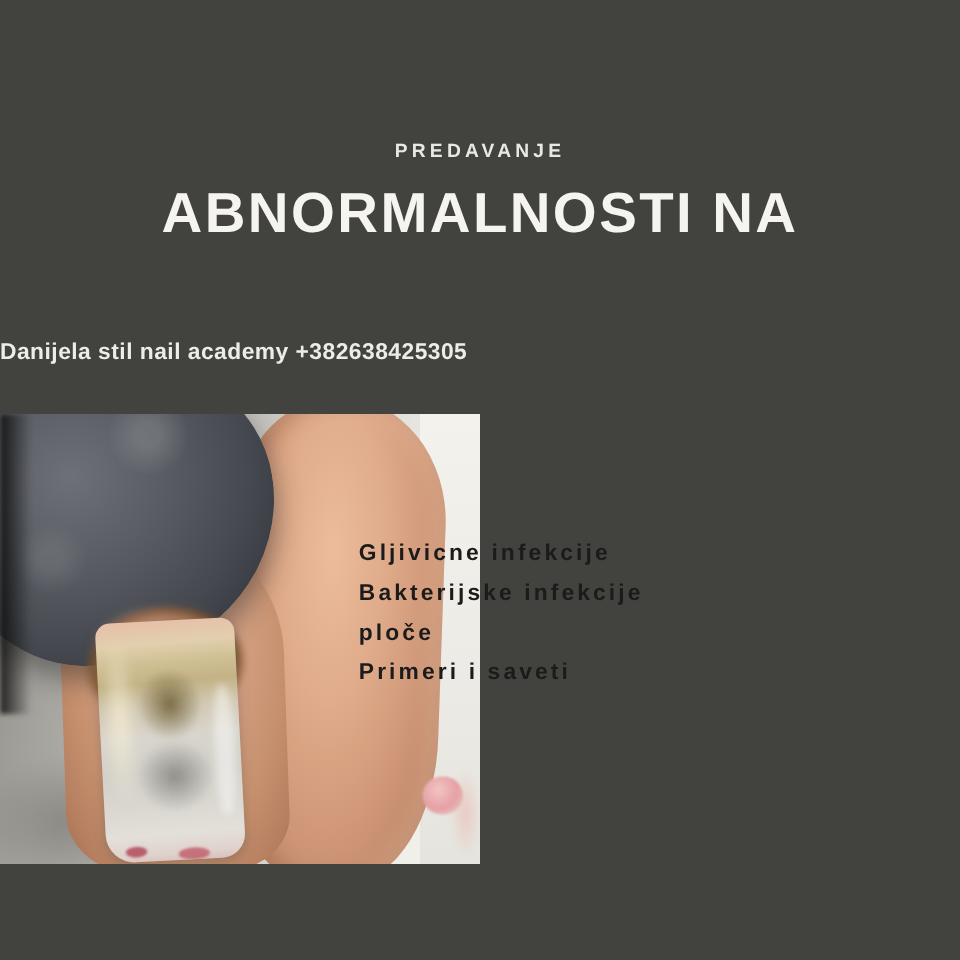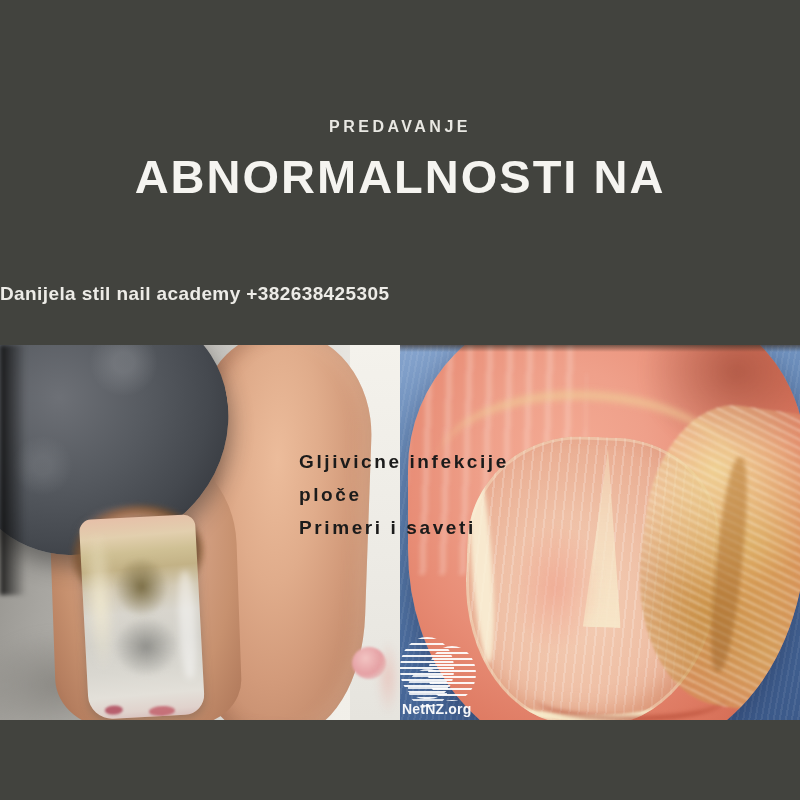--- a/index.html
+++ b/index.html
@@ -171,46 +171,24 @@
         <div class="layer lp-nail-olive"></div>
         <div class="layer lp-nail-grime"></div>
         <div class="layer lp-nail-cream"></div>
         <div class="layer lp-nail-shine"></div>
         <div class="layer lp-redspot1"></div>
         <div class="layer lp-redspot2"></div>
       </div>
       <div class="layer lp-pinkblur"></div>
     </div>
 
-    <div class="photo right">
-      <div class="layer rp-finger">
-        <div class="layer rp-streaks"></div>
-        <div class="layer rp-shadow-tr"></div>
-        <div class="layer rp-cuticle"></div>
-        <div class="layer rp-nail">
-          <div class="layer rp-slit"></div>
-          <div class="layer rp-nail-edge"></div>
-          <div class="layer rp-nail-rim"></div>
-          <div class="layer rp-nail-core"></div>
-        </div>
-        <div class="layer rp-crust"></div>
-        <div class="layer rp-fold"></div>
-        <div class="layer rp-crease"></div>
-      </div>
-      <div class="layer rp-topline"></div>
-      <div class="layer watermark">
-        <div class="wm-lobe a"></div>
-        <div class="wm-lobe b"></div>
-        <div class="wm-lobe c"></div>
-        <div class="wm-text">NetNZ.org</div>
-      </div>
-    </div>
 
     <div class="topics">
       <div class="topic-line">Gljivicne infekcije</div>
+      <div class="topic-line">Bakterijske infekcije</div>
       <div class="topic-line">ploče</div>
       <div class="topic-line">Primeri i saveti</div>
     </div>
 
   </div>
 
   <div style="position:absolute;left:0;top:720px;width:800px;height:80px;background:#42433e;"></div>
 </div>
 
 </body></html>

